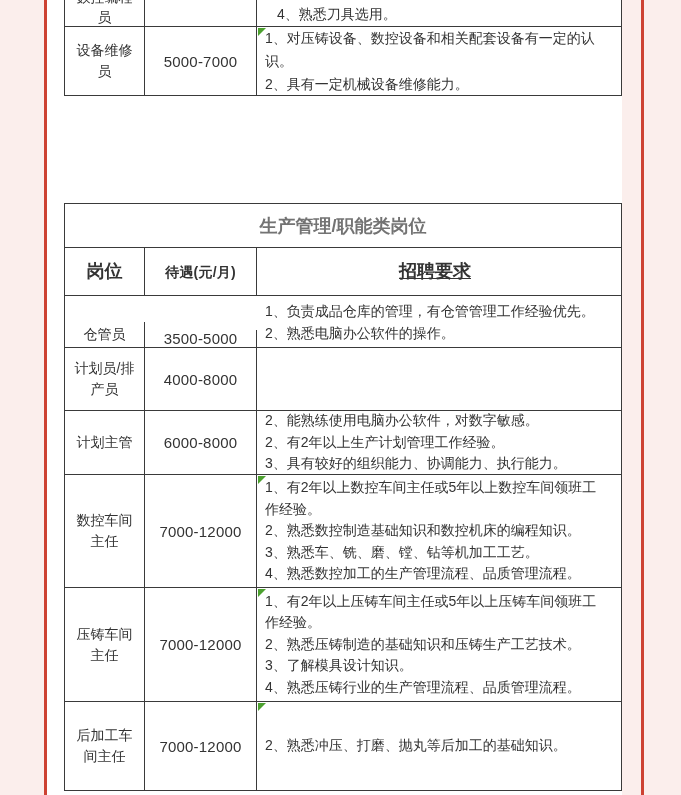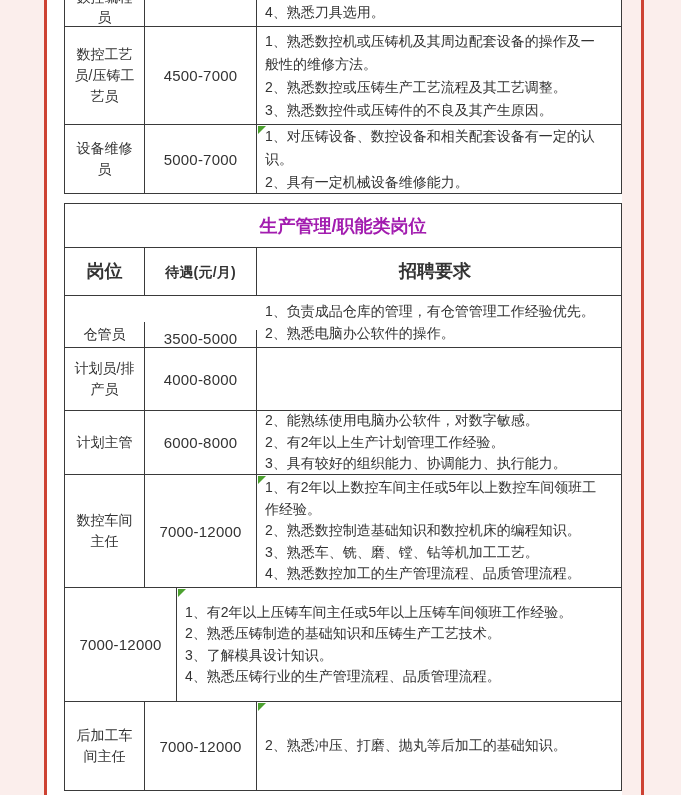--- a/index.html
+++ b/index.html
@@ -46,31 +46,31 @@
   .table-top .cell.req{line-height:23px;}
   .req-line{white-space:normal;}
   .corner{
     position:absolute;top:1px;left:1px;width:0;height:0;
     border-top:8px solid #4ca12f;border-right:8px solid transparent;
   }
   
   .partial-row{height:27px;}
   .partial-row .cell.pos{align-items:flex-start;}
   .partial-row .clipped-label{display:block;margin-top:-15px;line-height:20px;}
-  .partial-row .cell.req{justify-content:center;padding-bottom:4px;}
+  .partial-row .cell.req{justify-content:flex-start;padding-bottom:4px;margin-left:12px;}
   
   .title-row{
     height:44px;display:flex;align-items:center;justify-content:center;
-    font-size:18px;font-weight:bold;color:#a21caf;
+    font-size:18px;font-weight:bold;color:#737373;
     border-bottom:1px solid #3a3a3a;box-sizing:border-box;
   }
   .header-row{height:48px;}
   .header-row .cell{font-weight:bold;font-size:18px;}
   .header-row .cell.sal{flex-direction:row;line-height:20px;font-size:14px;}
-  .header-row .cell.req{align-items:center;justify-content:center;text-align:center;}
+  .header-row .cell.req{align-items:center;justify-content:center;text-align:center;text-decoration:underline;}
 </style>
 </head>
 <body>
 
 <div class="page">
   <div class="red-line left" style="background: rgb(205, 66, 51);"></div>
   <div class="red-line right" style="background: rgb(205, 66, 51);"></div>
 
   <div class="card">
 
@@ -78,29 +78,20 @@
       <div class="row partial-row">
         <div class="cell pos">
           <span class="clipped-label">数控编程员</span>
         </div>
         <div class="cell sal"></div>
         <div class="cell req">
           <div class="req-line">4、熟悉刀具选用。</div>
         </div>
       </div>
 
-    <div class="row" style="height: 98px;">
-          <div class="cell pos">数控工艺员/压铸工艺员</div>
-          <div class="cell sal">4500-7000</div>
-          <div class="cell req">
-            <div class="req-line">1、熟悉数控机或压铸机及其周边配套设备的操作及一般性的维修方法。</div>
-            <div class="req-line">2、熟悉数控或压铸生产工艺流程及其工艺调整。</div>
-            <div class="req-line">3、熟悉数控件或压铸件的不良及其产生原因。</div>
-          </div>
-        </div>
         <div class="row" style="height: 68px;">
           <div class="cell pos">设备维修员</div>
           <div class="cell sal">5000-7000</div>
           <div class="cell req">
             <span class="corner" style="border-top-color: rgb(76, 161, 47);"></span>
             <div class="req-line">1、对压铸设备、数控设备和相关配套设备有一定的认识。</div>
             <div class="req-line">2、具有一定机械设备维修能力。</div>
           </div>
         </div>
       </div>
@@ -144,20 +135,21 @@
           <div class="cell sal">7000-12000</div>
           <div class="cell req">
             <span class="corner" style="border-top-color: rgb(76, 161, 47);"></span>
             <div class="req-line">1、有2年以上数控车间主任或5年以上数控车间领班工作经验。</div>
             <div class="req-line">2、熟悉数控制造基础知识和数控机床的编程知识。</div>
             <div class="req-line">3、熟悉车、铣、磨、镗、钻等机加工工艺。</div>
             <div class="req-line">4、熟悉数控加工的生产管理流程、品质管理流程。</div>
           </div>
         </div>
         <div class="row" style="height: 114px;">
+          <div class="cell pos">压铸车间主任</div>
           <div class="cell sal">7000-12000</div>
           <div class="cell req">
             <span class="corner" style="border-top-color: rgb(76, 161, 47);"></span>
             <div class="req-line">1、有2年以上压铸车间主任或5年以上压铸车间领班工作经验。</div>
             <div class="req-line">2、熟悉压铸制造的基础知识和压铸生产工艺技术。</div>
             <div class="req-line">3、了解模具设计知识。</div>
             <div class="req-line">4、熟悉压铸行业的生产管理流程、品质管理流程。</div>
           </div>
         </div>
         <div class="row" style="height: 88px;">

